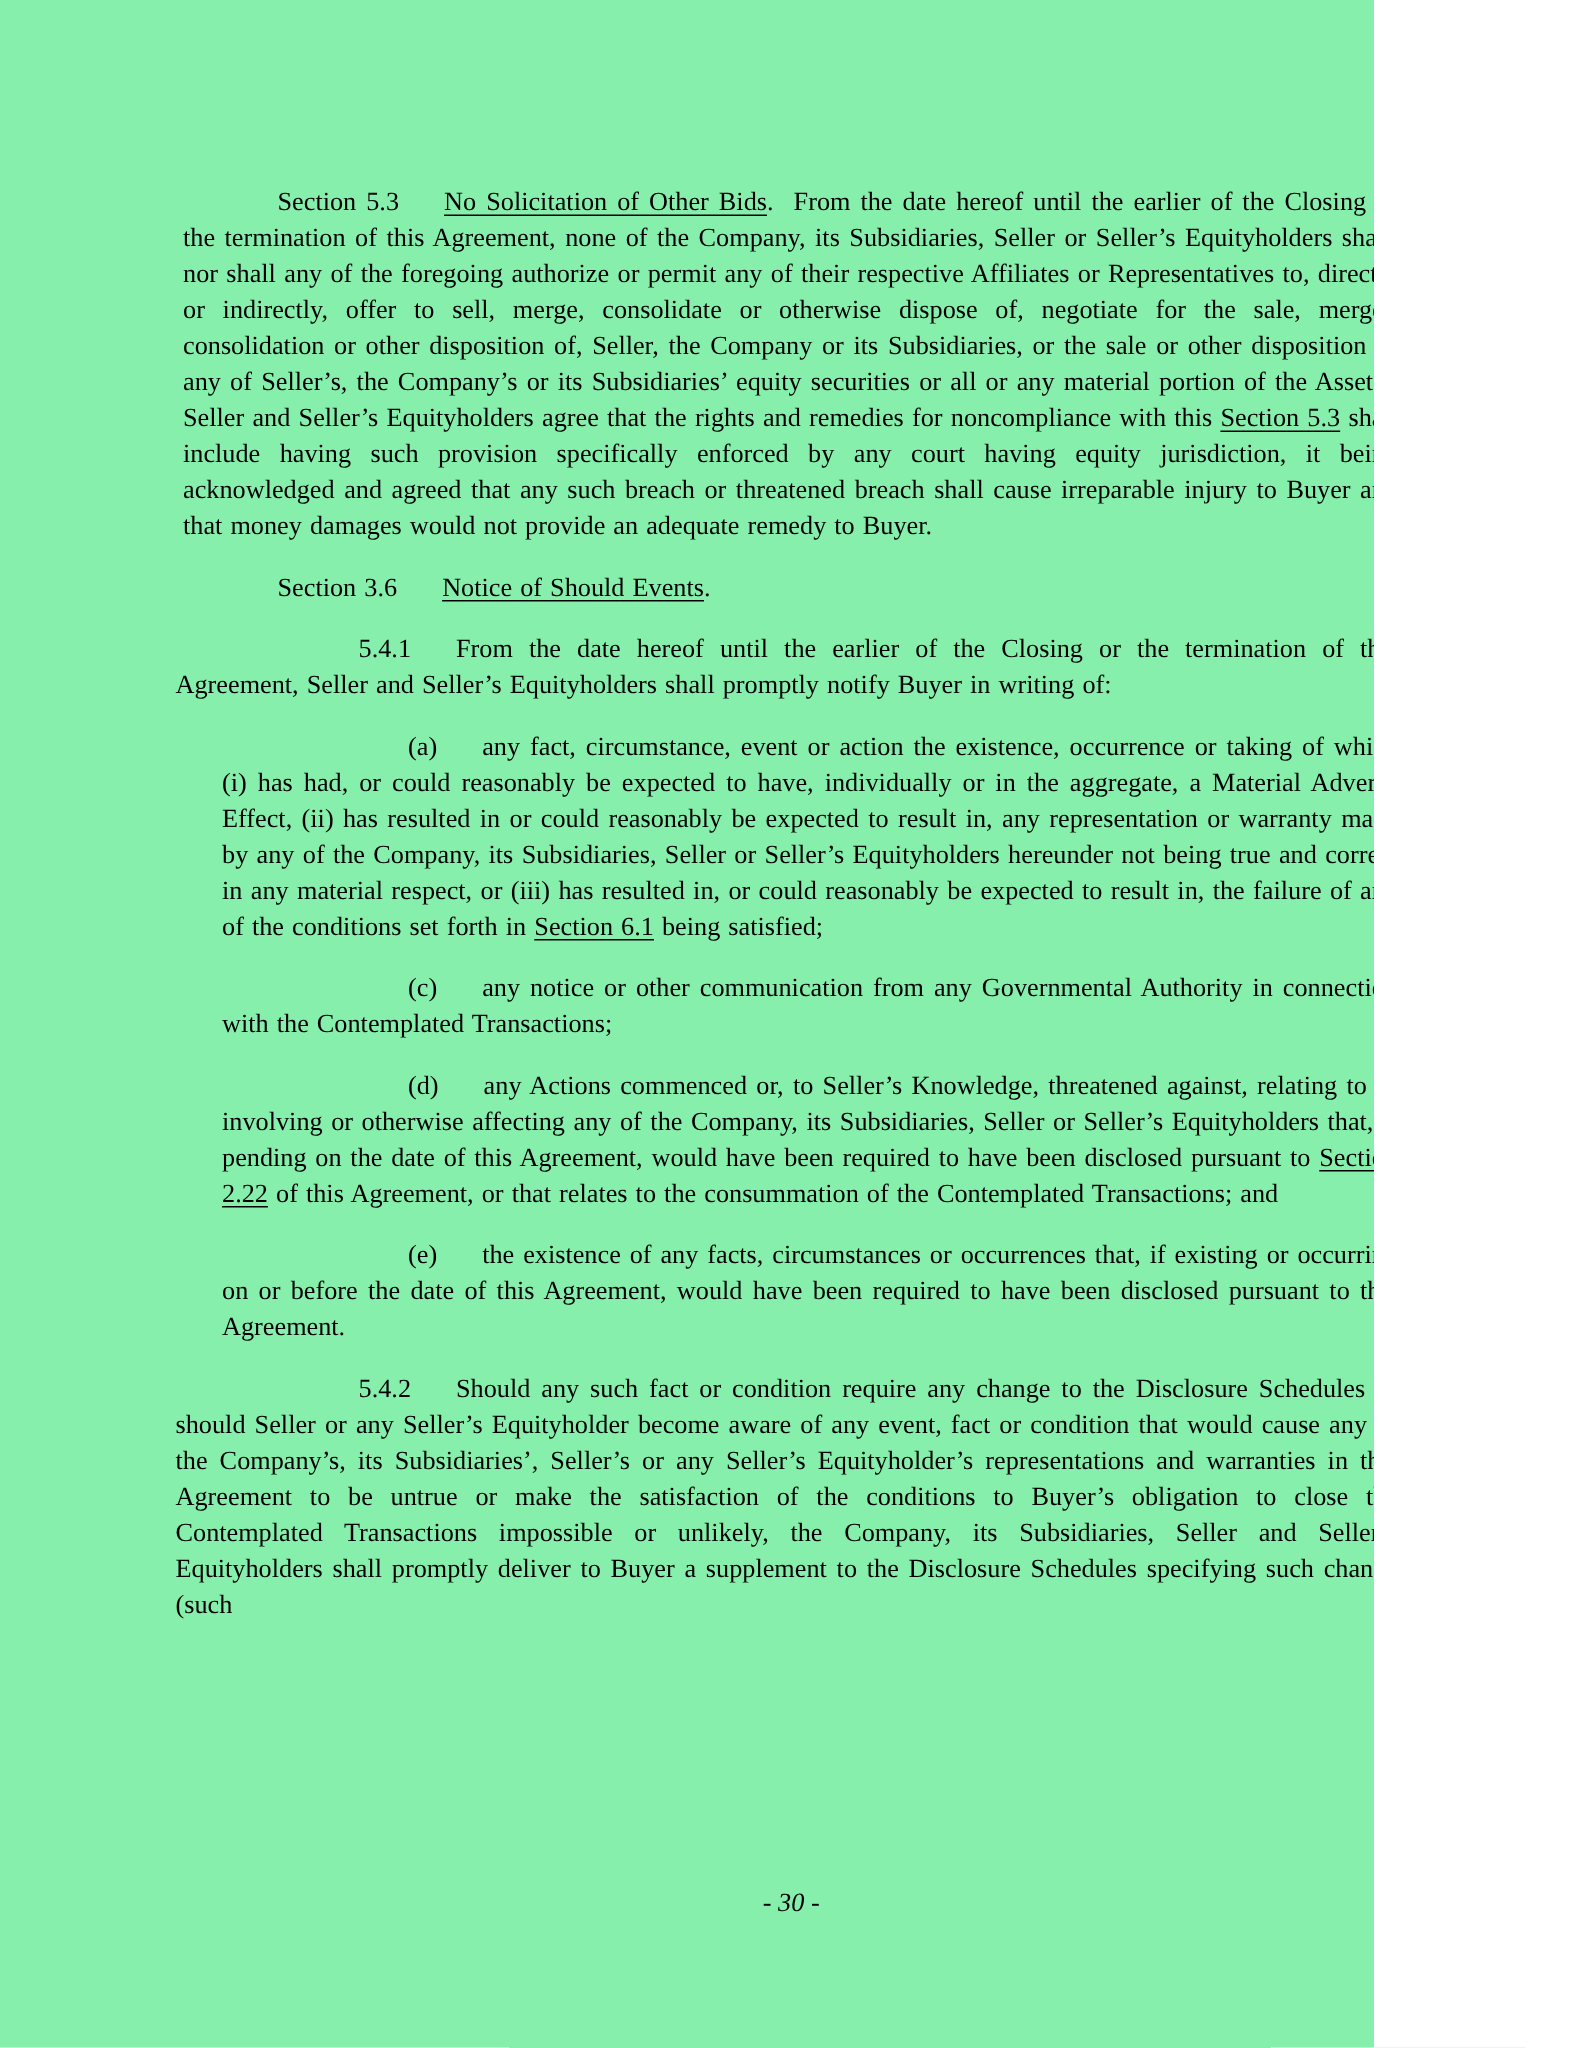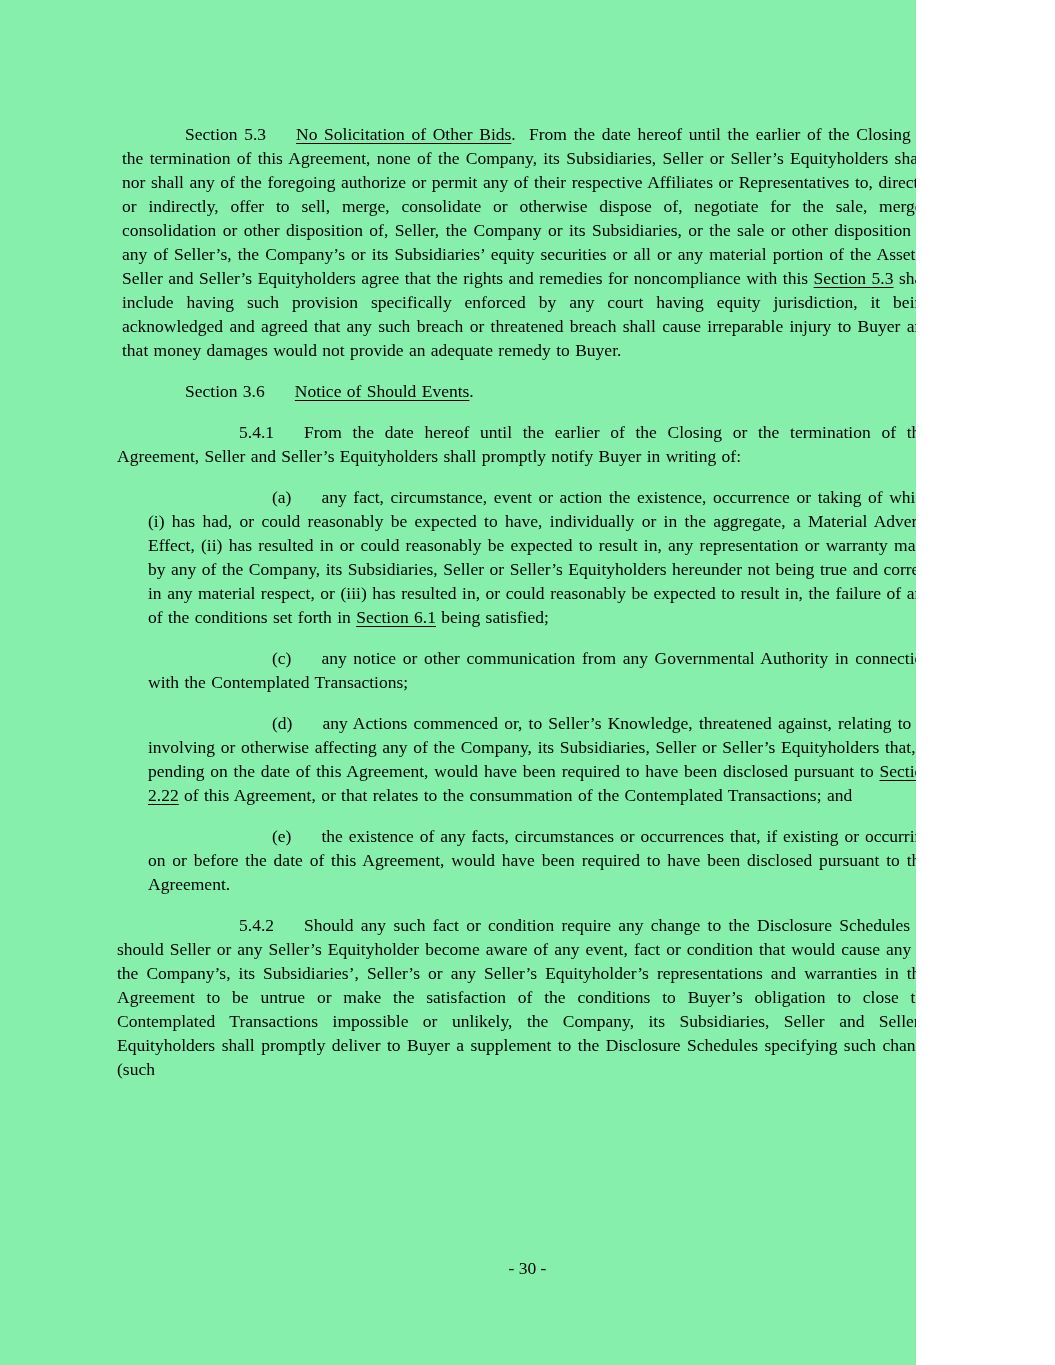--- a/index.html
+++ b/index.html
@@ -35,20 +35,21 @@
   .u { text-decoration: underline; text-underline-offset: 3px; }
   .tab { display: inline-block; width: 30px; }
   .footer-page {
     position: absolute;
     top: 1256px;
     left: 0;
     width: 1055px;
     text-align: center;
     font-size: 17.5px;
     line-height: 24px;
+    font-style: italic;
   }
   .footer-id {
     position: absolute;
     top: 1364px;
     left: 115px;
     font-size: 13px;
     line-height: 16px;
   }
 </style>
 </head>

